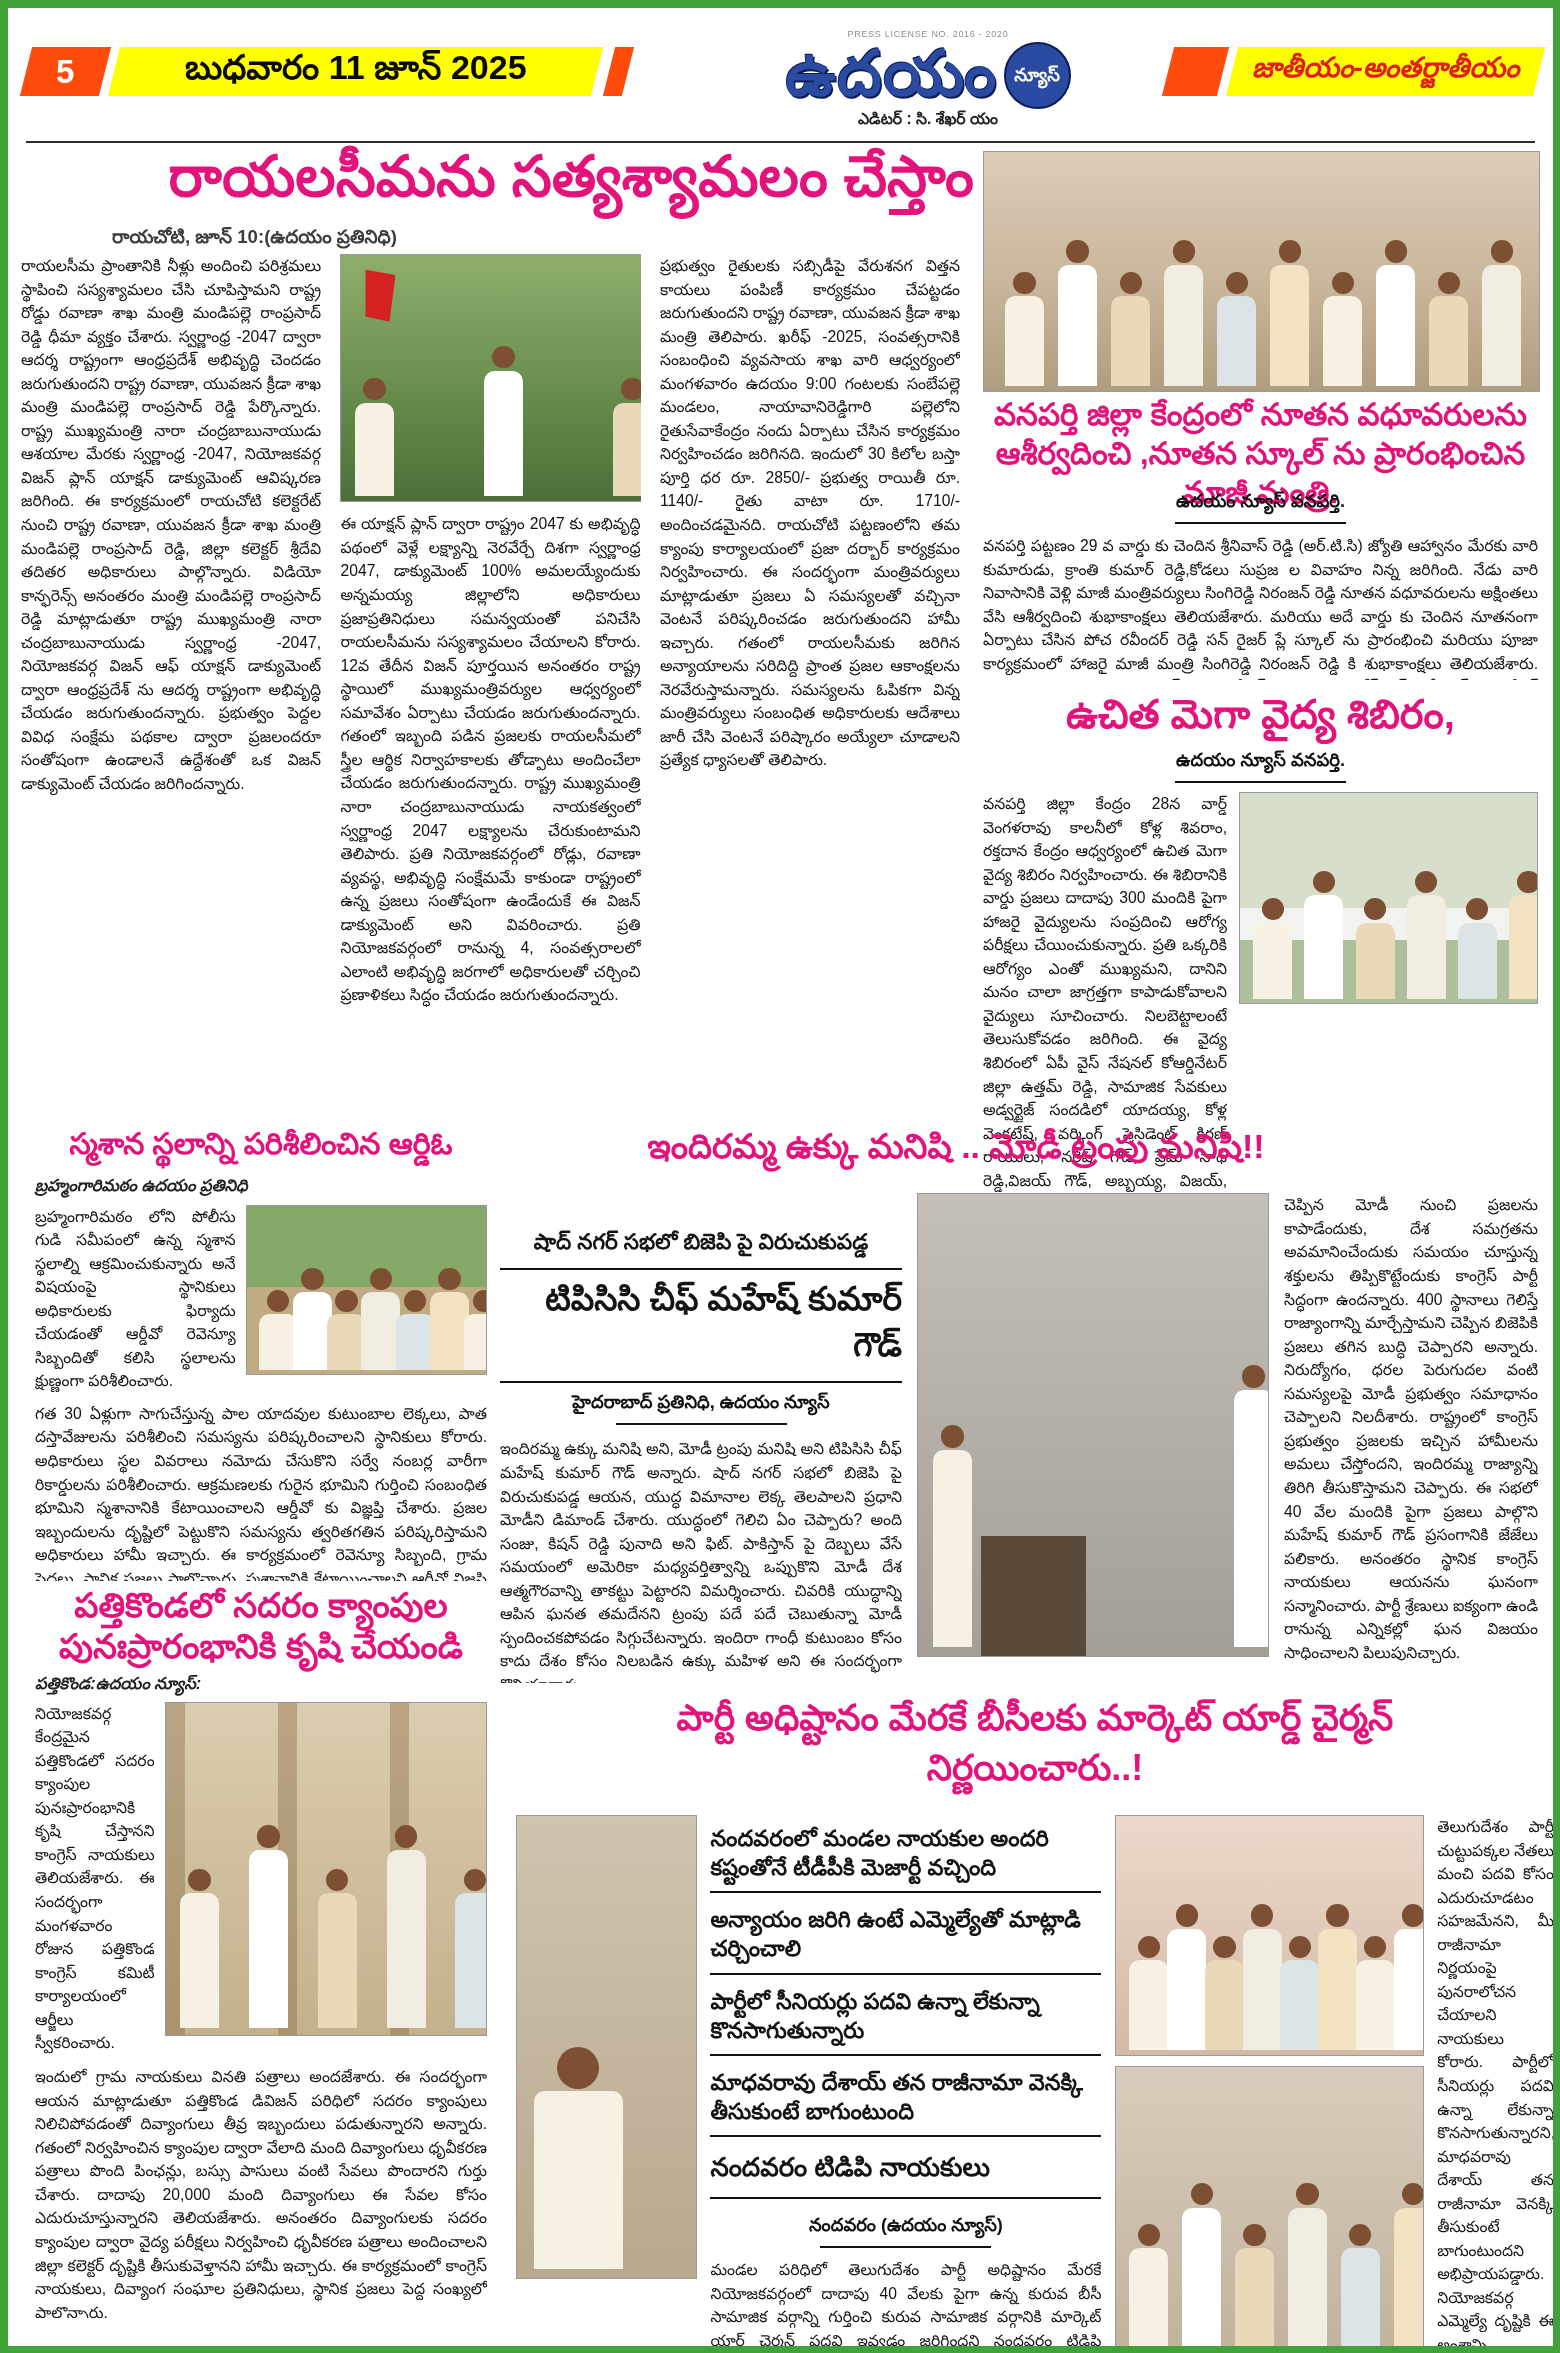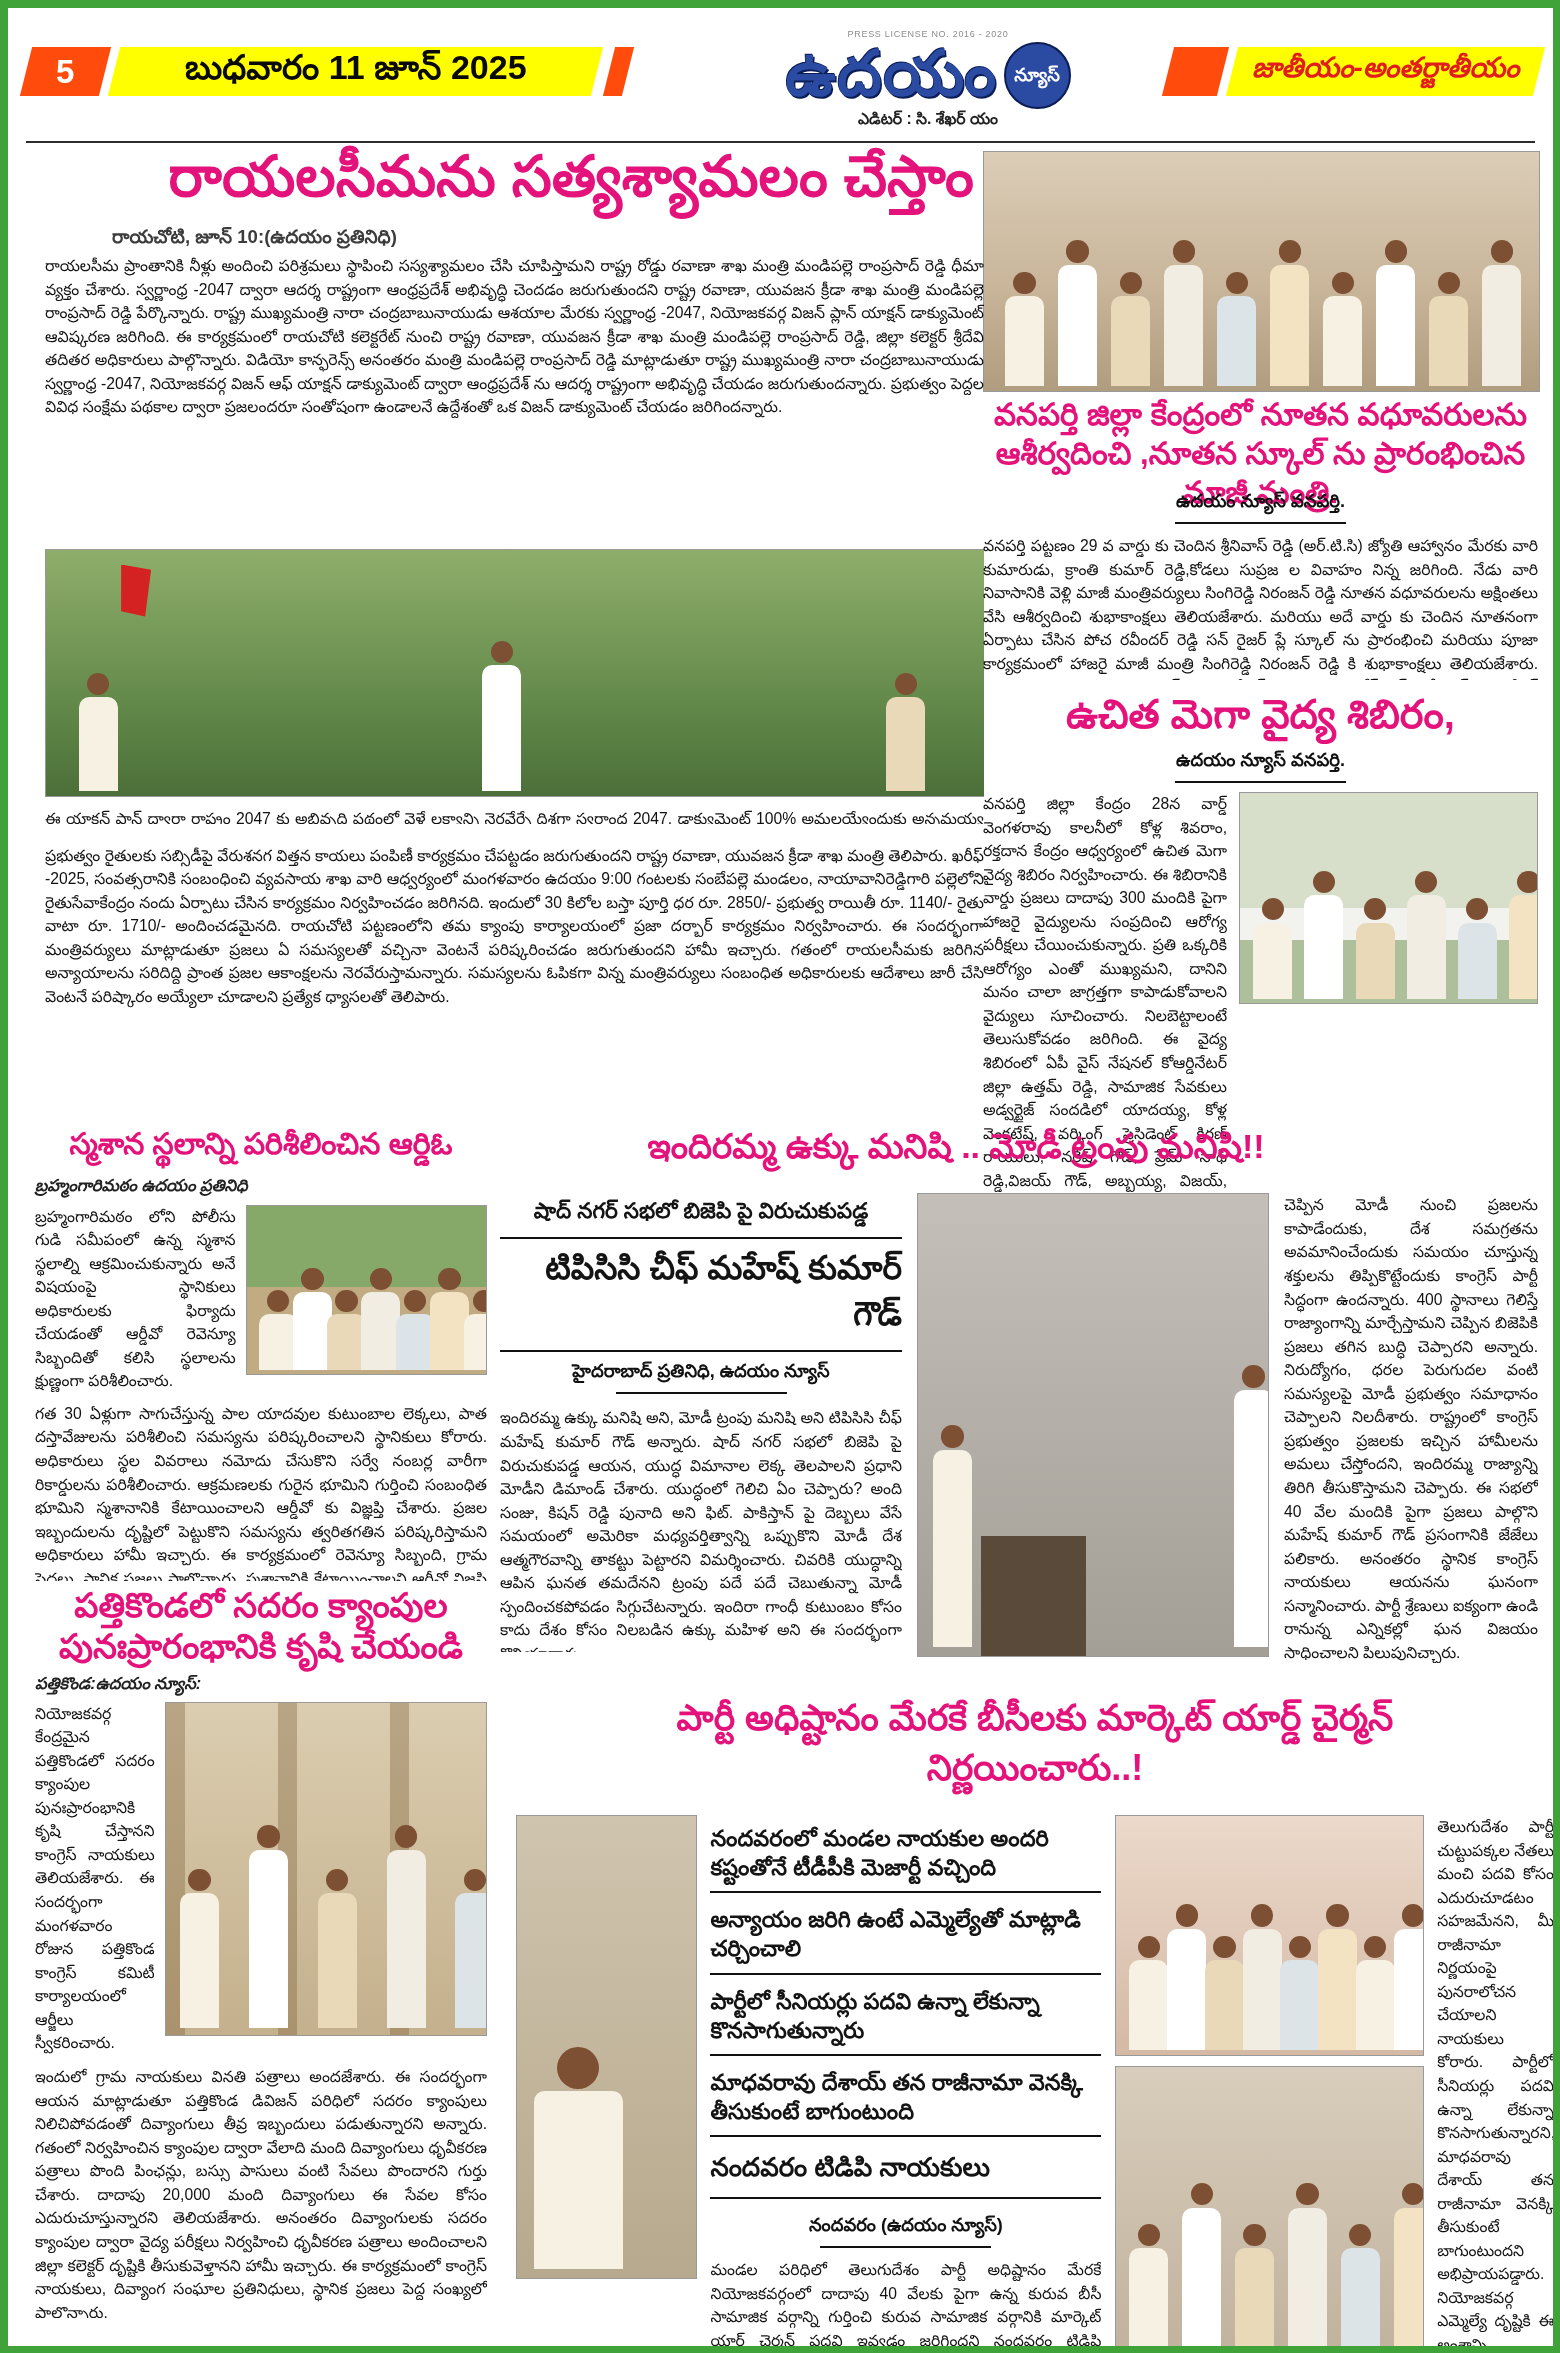--- a/index.html
+++ b/index.html
@@ -53,40 +53,40 @@
   .ph-office::before{content:"";position:absolute;inset:0;
       background:repeating-linear-gradient(90deg,rgba(120,90,50,.35) 0 19.4px,transparent 19.4px 112px);}
   .ph-portrait{background:linear-gradient(#cfc4ae,#b7a98d);}
   .ph-portrait .person{width:112px;}
   .ph-portrait .person .head{width:42px;height:42px;}
   .ph-portrait .person .torso{width:89px;}
   .ph-indoor2{background:linear-gradient(#ecd9cb,#d4b9a5);}
   .ph-meeting{background:linear-gradient(#d8cdbc,#bfb09a);}
   
   .p-tr{left:975px;top:143px;width:555px;height:239px;}
-  .main-cols{left:37px;top:246px;width:939px;height:865px;display:flex;gap:19.4px;flex-direction:column;}
+  .main-cols{left:13px;top:246px;width:939px;height:865px;display:flex;gap:19.4px;}
   .colx{flex:1;overflow:hidden;}
   .colx .photo{width:100%;height:246px;margin-bottom:10.4px;}
   .r1-head{left:975px;top:388px;width:555px;font-size:31px;line-height:1.25;text-align:center;}
   .r1-byline{left:975px;top:483px;width:555px;}
   .r1-body{left:975px;top:526px;width:555px;height:146px;}
   .r2-head{left:975px;top:684px;width:555px;font-size:40px;text-align:center;}
   .r2-byline{left:975px;top:742px;width:555px;}
   .r2-wrap{left:975px;top:784px;width:555px;height:325px;}
   .r2-wrap .photo{float:right;width:297px;height:210px;margin:0 0 7.5px 12px;}
   .ml{left:27px;top:1119px;width:452px;height:447px;}
   .ml-head{font-size:30px;text-align:center;margin-bottom:7.5px;}
   .ml-top{display:flex;gap:10.4px;margin-top:6px;}
   .ml-top .bodytxt{flex:1;}
   .ml-top .photo{width:239px;height:168px;flex:none;}
   .ml-body2{margin-top:9px;height:179px;}
   .mc{left:492px;top:1119px;width:1038px;height:556px;}
   .mc-head{font-size:34px;text-align:center;padding:0 186px 0 60px;}
   .mc-row{display:flex;gap:15px;margin-top:19.4px;height:477px;}
-  .mc-sub{width:402px;flex:none;}
+  .mc-sub{width:402px;flex:none;margin-top:31px;}
   .mc-sh1{font-weight:bold;font-size:21.6px;border-bottom:2.2px solid #111;padding:4.5px 0 9px;text-align:center;}
   .mc-sh2{font-weight:bold;font-size:33px;border-bottom:2.2px solid #111;padding:10.4px 0 9px;text-align:right;}
   .mc-byl{margin-top:9px;}
   .mc-sub .bodytxt{margin-top:12px;height:246px;}
   .mc-photo{width:350px;height:462px;flex:none;}
   .mc-right{flex:1;height:470px;}
   .bl{left:27px;top:1577px;width:452px;height:748px;}
   .bl-head{font-size:34px;line-height:1.2;text-align:center;}
   .bl-byline{margin:7.5px 0 4.5px;}
   .bl-top{display:flex;gap:10.4px;margin-top:4.5px;}

